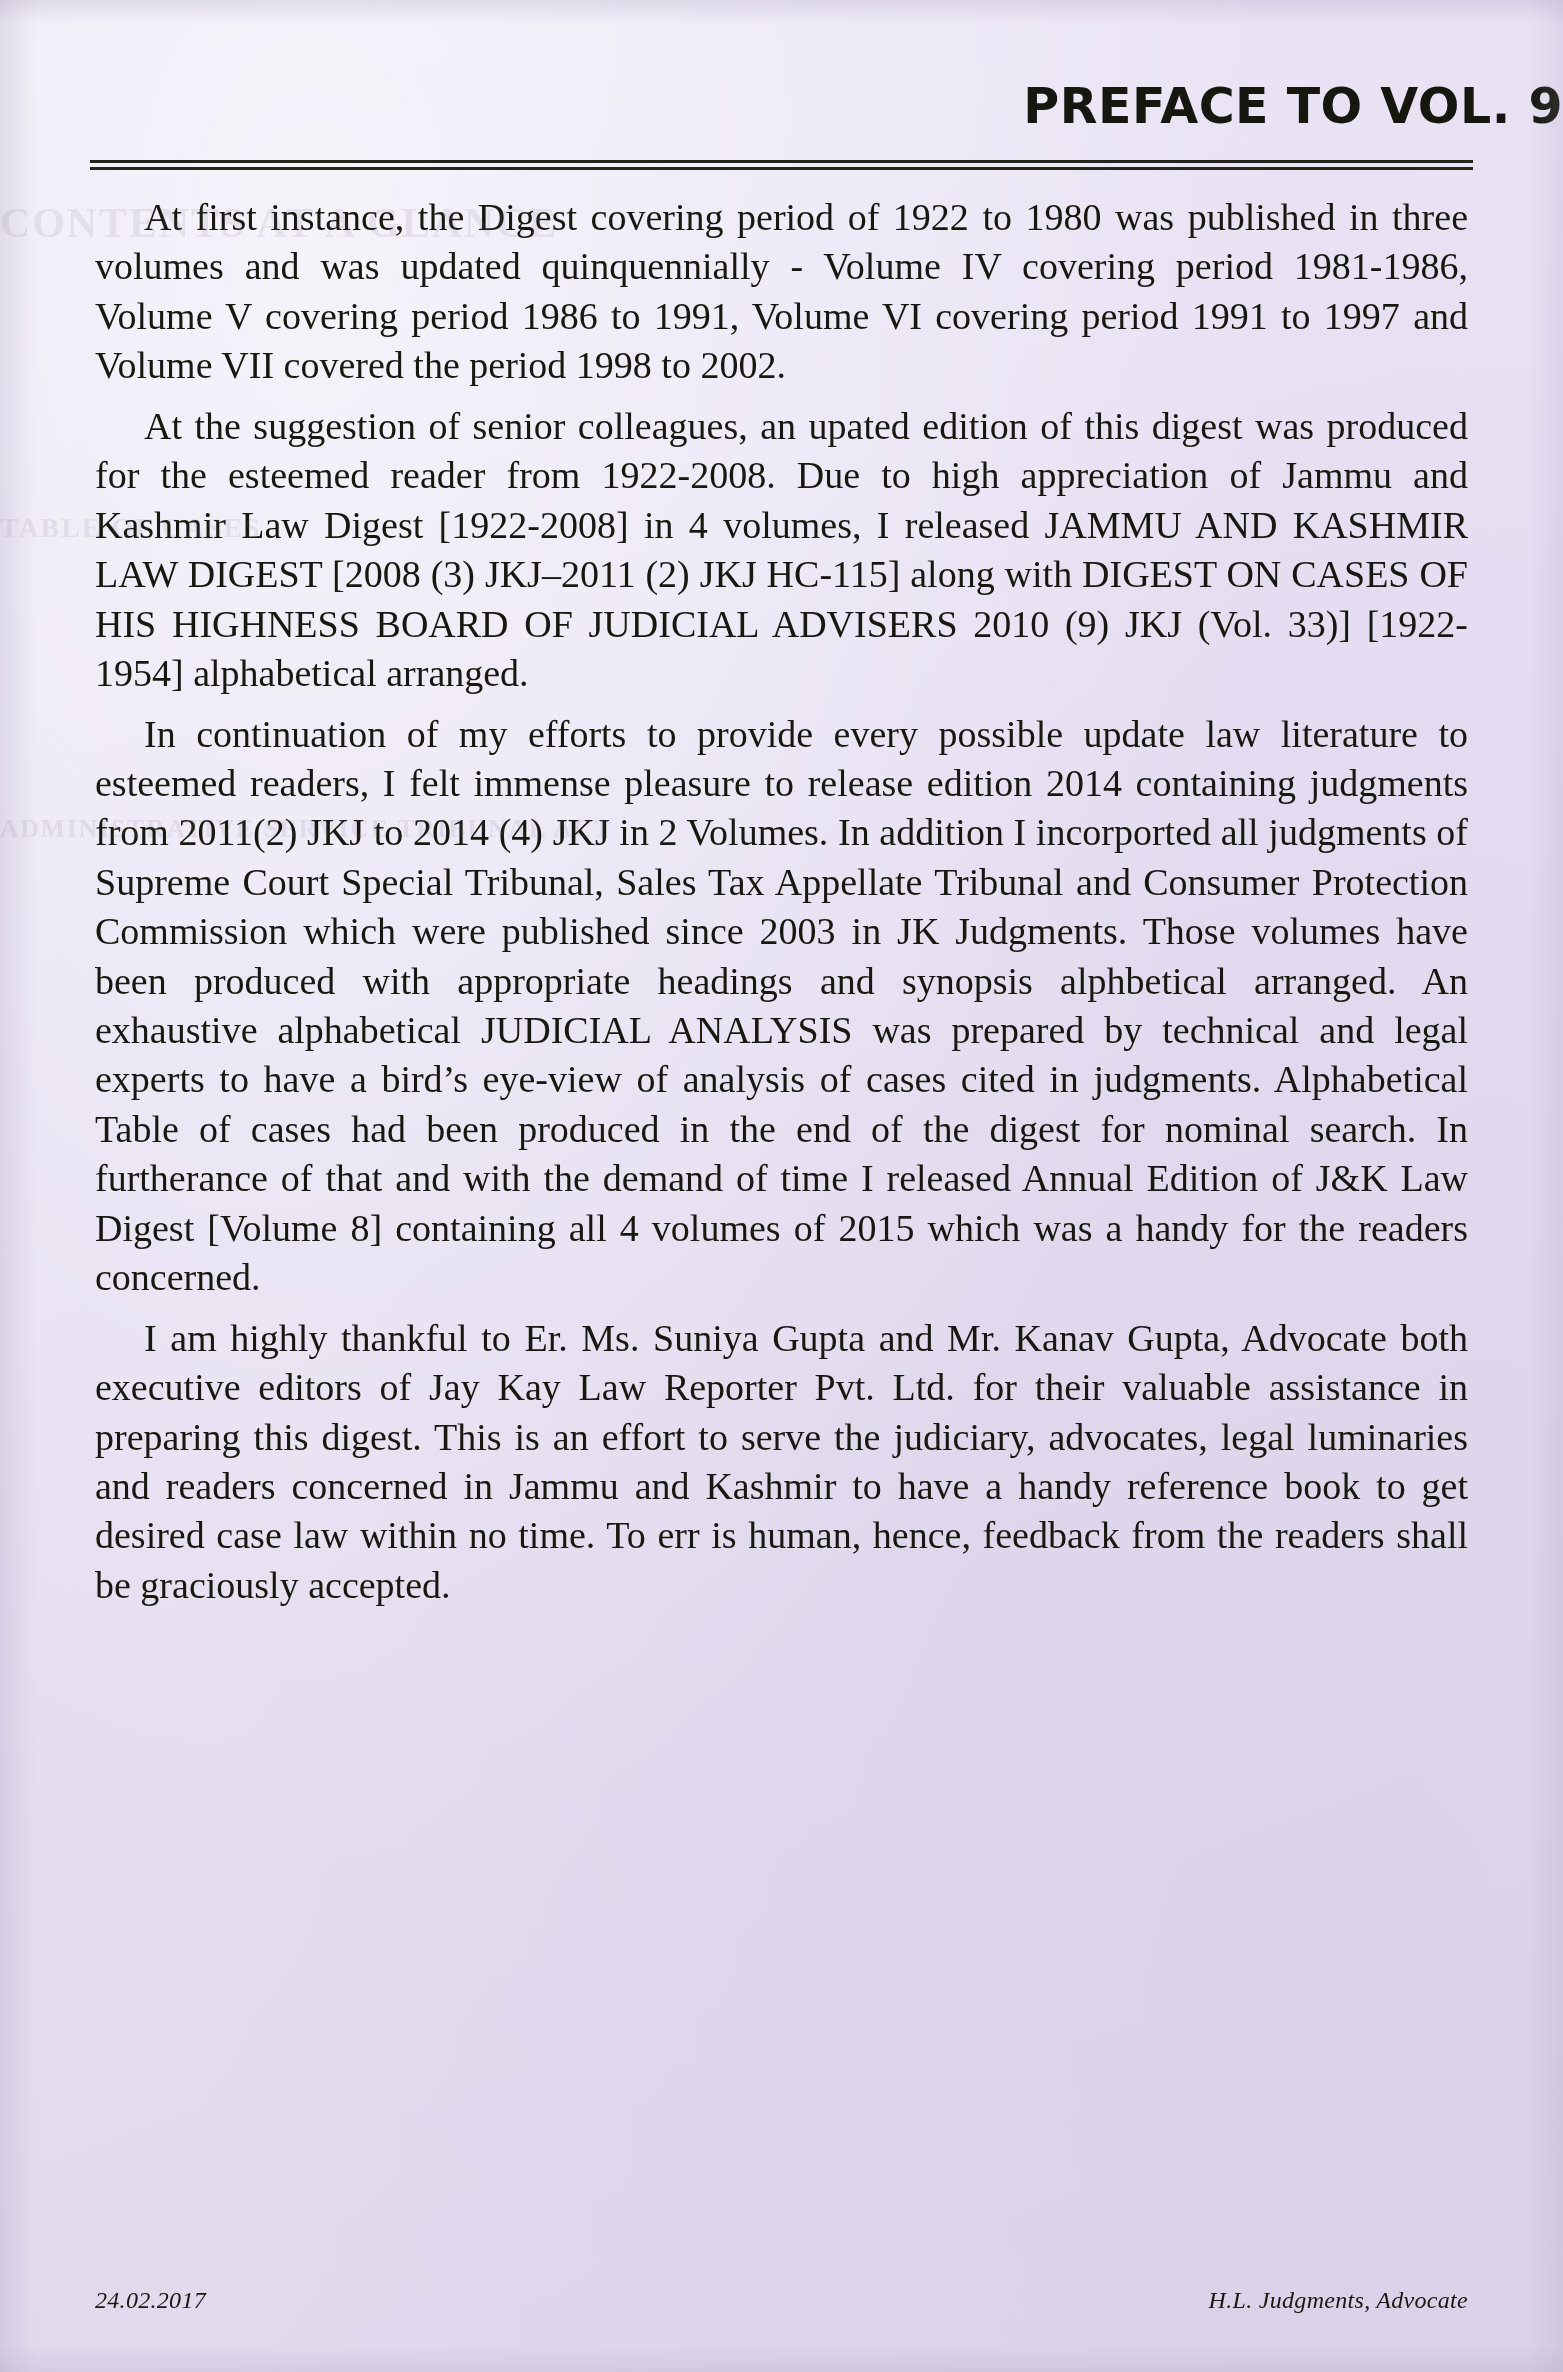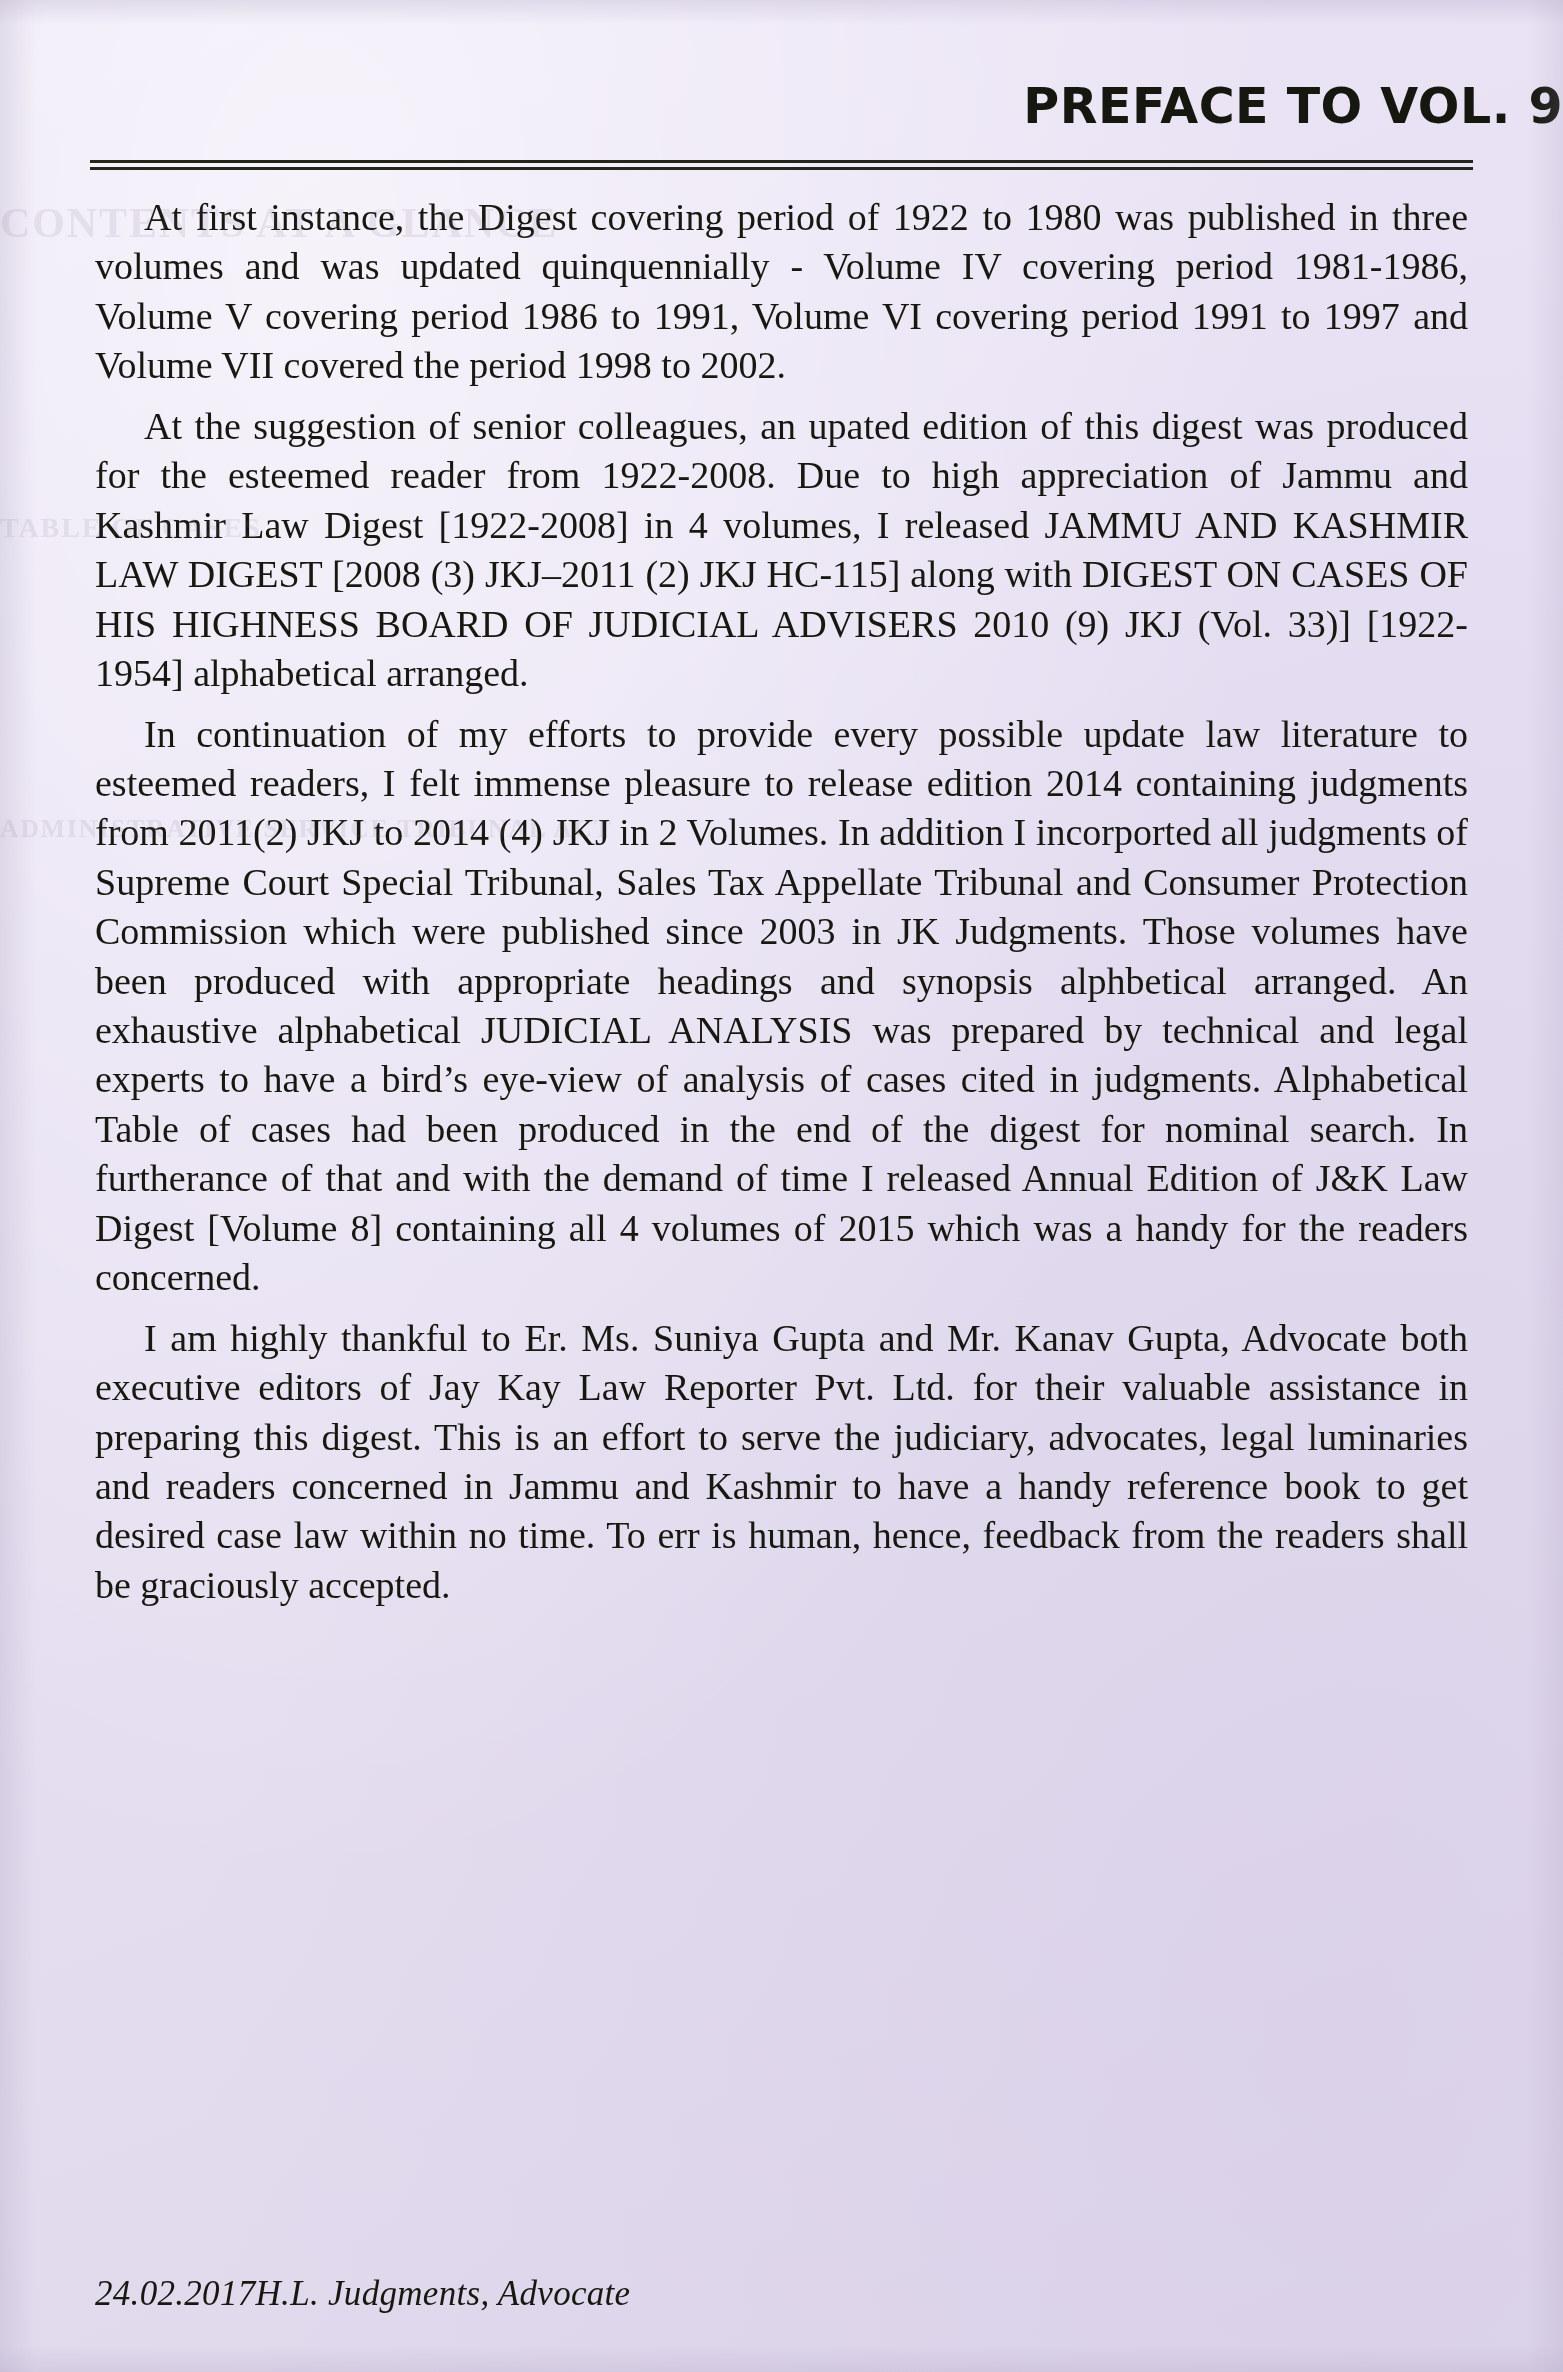--- a/index.html
+++ b/index.html
@@ -75,23 +75,24 @@
     margin: 0 0 11.4px 0;
     text-indent: 49px;
   }
 
   .signature-row {
     position: absolute;
     left: 95px;
     right: 95px;
     bottom: 59px;
     display: flex;
+    justify-content: space-between;
     align-items: baseline;
     font-style: italic;
-    font-size: 35px;
+    font-size: 24px;
     color: #17180f;
   }
   .date {
     letter-spacing: 0.3px;
   }
   .author {
     letter-spacing: 0.3px;
   }
   
   .edge {

